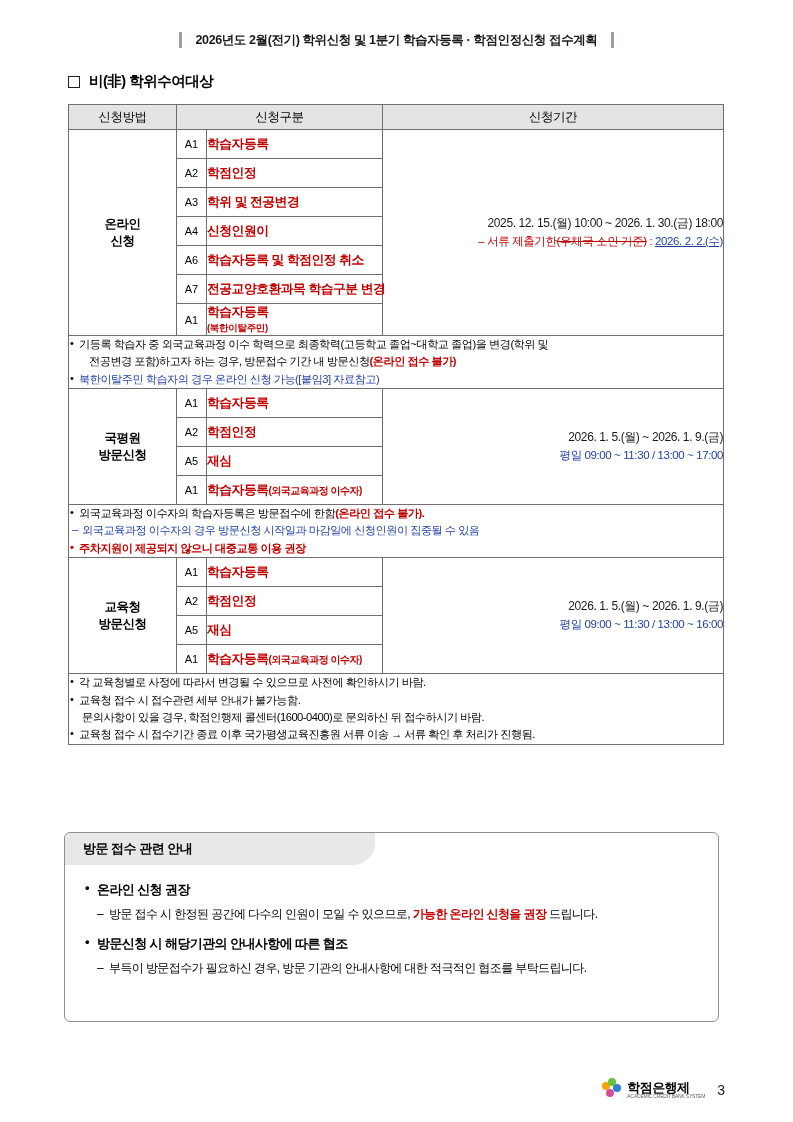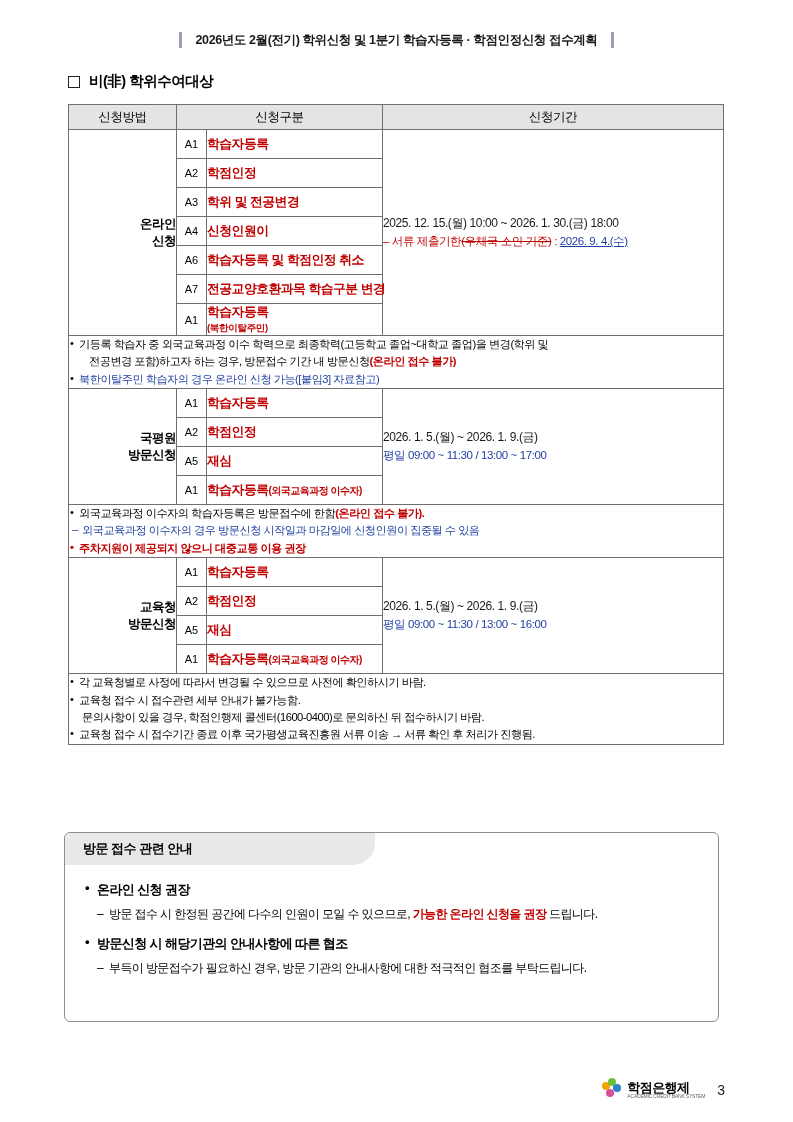--- a/index.html
+++ b/index.html
@@ -88,21 +88,21 @@
     font-weight: normal;
     height: 24px;
     letter-spacing: -0.4px;
   }
   .col-method { width: 108px; }
   .col-code   { width: 30px; }
   .col-name   { width: 176px; }
   .col-period { width: 341px; }
 
   td.method {
-    text-align: right;
+    text-align: center;
     font-size: 12.5px;
     font-weight: bold;
     letter-spacing: -0.5px;
     line-height: 1.35;
   }
   td.code {
     text-align: center;
     font-size: 11px;
     height: 28px;
   }
@@ -121,21 +121,21 @@
     color: #c00000;
     letter-spacing: -0.3px;
     margin-top: 1px;
   }
   td.name .inl {
     font-size: 10px;
     font-weight: bold;
     color: #c00000;
   }
   td.period {
-    text-align: left;
+    text-align: right;
     font-size: 12px;
     letter-spacing: -0.4px;
     line-height: 1.55;
     color: #1a1a1a;
   }
   td.period .l2 { font-size: 11.5px; }
   td.period .blue { color: #1f3fa0; }
   td.period .strike { text-decoration: line-through; }
   td.period .ul { text-decoration: underline; color:#1f3fa0;}
   td.notes {
@@ -304,21 +304,21 @@
           <td class="method" rowspan="7">
 
             <div>온라인</div>
               <div>신청</div>
           </td>
           <td class="code">A1</td>
           <td class="name">학습자등록</td>
           <td class="period" rowspan="7">
             <div>2025. 12. 15.(월) 10:00 ~ 2026. 1. 30.(금) 18:00</div>
             <div class="l2">
-              <span class="red">– 서류 제출기한</span><span class="red strike">(우체국 소인 기준)</span><span class="red"> : </span><span class="ul strike">2026. 9. 4.(수)</span>
+              <span class="red">– 서류 제출기한</span><span class="red strike">(우체국 소인 기준)</span><span class="red"> : </span><span class="ul strike">2026. 2. 2.(수)</span>
             </div>
           </td>
         </tr>
         <tr>
           <td class="code">A2</td>
           <td class="name">학점인정</td>
         </tr>
         <tr>
           <td class="code">A3</td>
           <td class="name">학위 및 전공변경</td>

